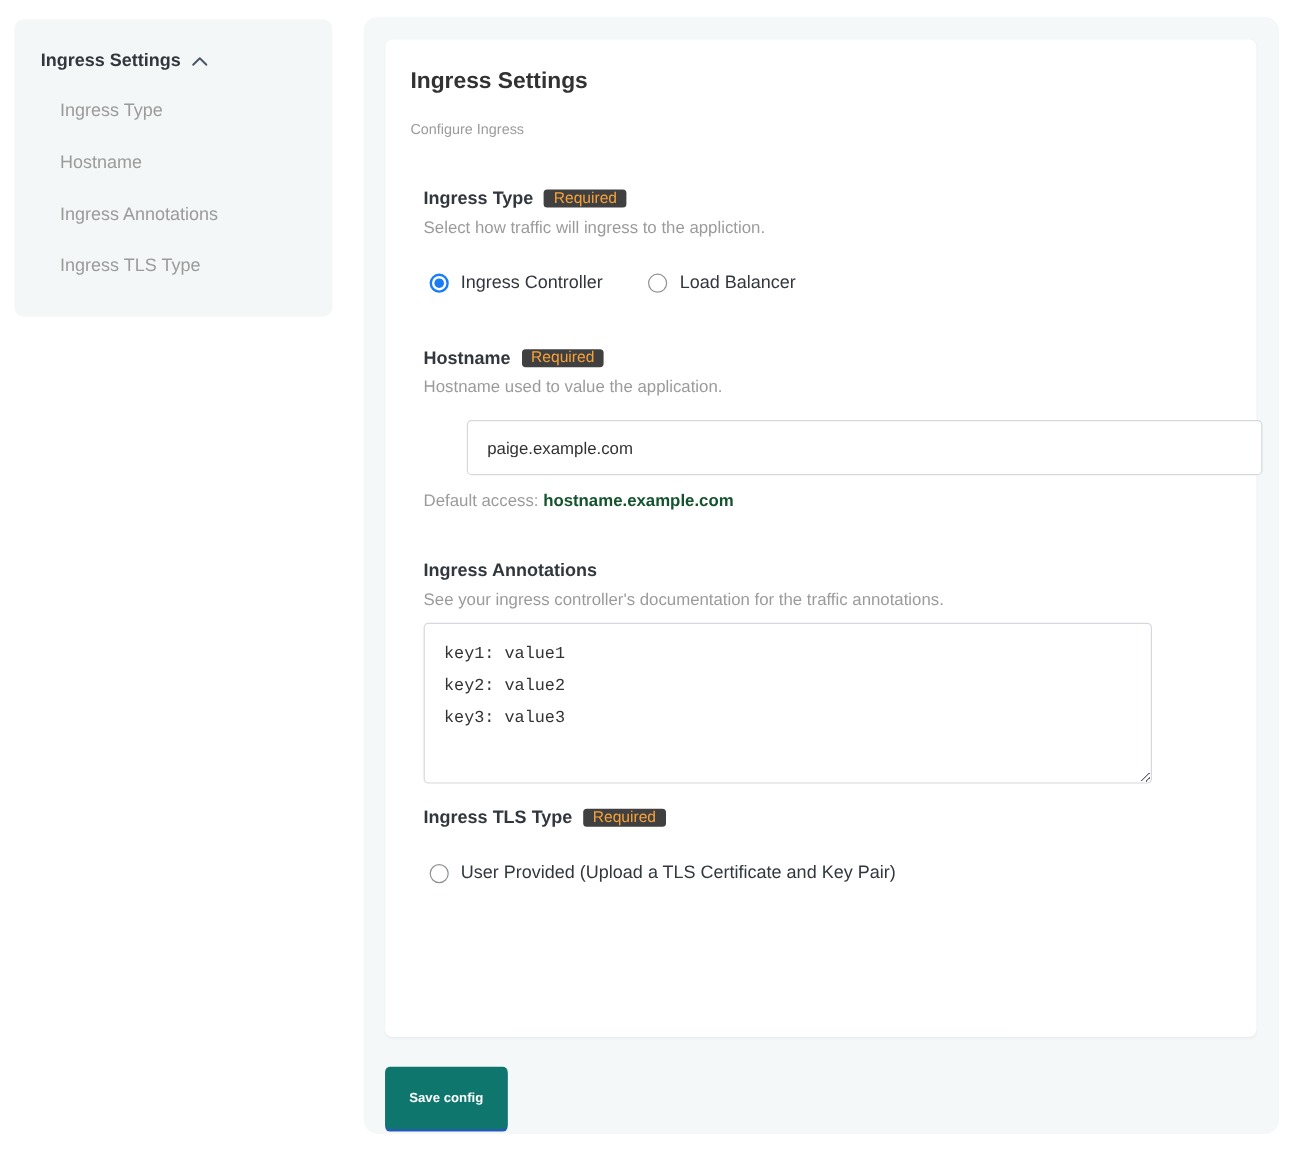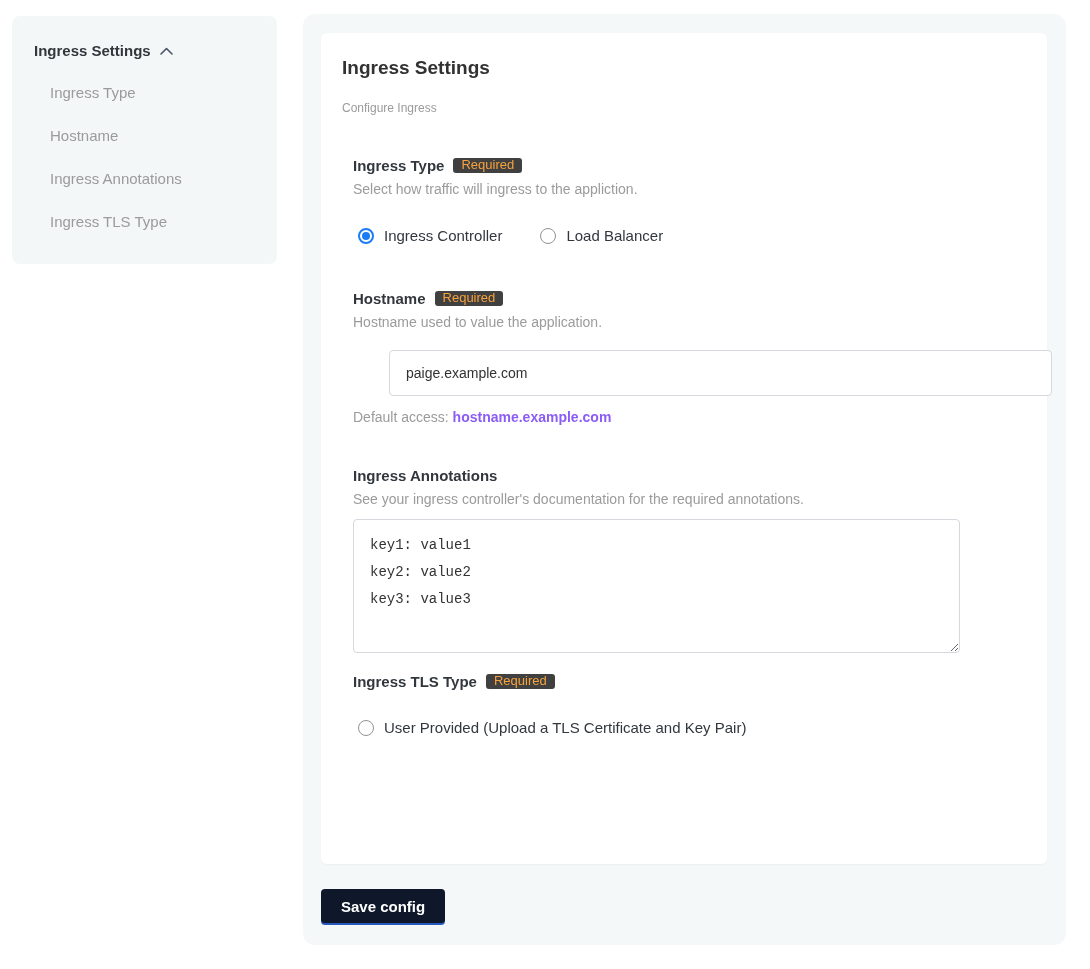--- a/index.html
+++ b/index.html
@@ -43,33 +43,33 @@
     border:1px solid #8f9294; position:relative; background:#fff; }
   .radio.on { border:2px solid #1a7df5; }
   .radio.on::after { content:""; position:absolute; left:2px; top:2px; right:2px; bottom:2px;
     border-radius:50%; background:#1a7df5; }
 
   .text-input { display:block; margin-top:20px; width:663px; height:46px;
     border:1px solid #d5d8dc; border-radius:4px; padding:0 16px;
     font-family:"Liberation Sans", sans-serif; font-size:14px; color:#323232;
     background:#fff; outline:none;margin-left:36px; }
   .default-line { margin-top:13px; font-size:14px; color:#9b9b9b; }
-  .default-line b { color:#8b5cf6; font-weight:700; }
+  .default-line b { color:#14532d; font-weight:700; }
 
   .annotations-input { display:block; margin-top:12px; width:607px; height:134px;
     border:1px solid #d5d8dc; border-radius:4px; padding:12px 16px;
     font-family:"Liberation Mono", monospace; font-size:14px; line-height:27px;
     color:#333333; background:#fff; outline:none; resize:both; }
 
   .tls-options { margin-top:29px; padding-left:5px; }
   .tls-options .radio-option { margin-bottom:25px; }
 
-  .save-btn { position:absolute; left:18px; top:875px; height:34px; padding:0 20px;
-    background:#0f172a; color:#ffffff; font-family:"Liberation Sans", sans-serif;
-    font-size:15px; font-weight:700; border:none; border-radius:4px;
+  .save-btn { position:absolute; left:18px; top:875px; height:52px; padding:0 20px;
+    background:#0f766e; color:#ffffff; font-family:"Liberation Sans", sans-serif;
+    font-size:11px; font-weight:700; border:none; border-radius:4px;
     box-shadow:0 2px 0 #2659bd; cursor:pointer; }
 
   .chev svg { display:block; }
 </style>
 </head>
 <body>
 
 <nav class="sidebar">
   <div class="sidebar-header">
     <span>Ingress Settings</span>
@@ -120,21 +120,21 @@
       <input class="text-input" type="text" value="paige.example.com" style="">
       <p class="default-line">
         <span>Default access: </span><b>hostname.example.com</b>
       </p>
     </div>
 
     <div class="section sec-annotations">
       <div class="sec-head">
         <span>Ingress Annotations</span>
       </div>
-      <p class="help">See your ingress controller's documentation for the required annotations.</p>
+      <p class="help">See your ingress controller's documentation for the traffic annotations.</p>
       <textarea class="annotations-input" spellcheck="false" style="">key1: value1
 key2: value2
 key3: value3</textarea>
     </div>
 
     <div class="section sec-tls">
       <div class="sec-head">
         <span>Ingress TLS Type</span>
         <span class="badge">Required</span>
       </div>

